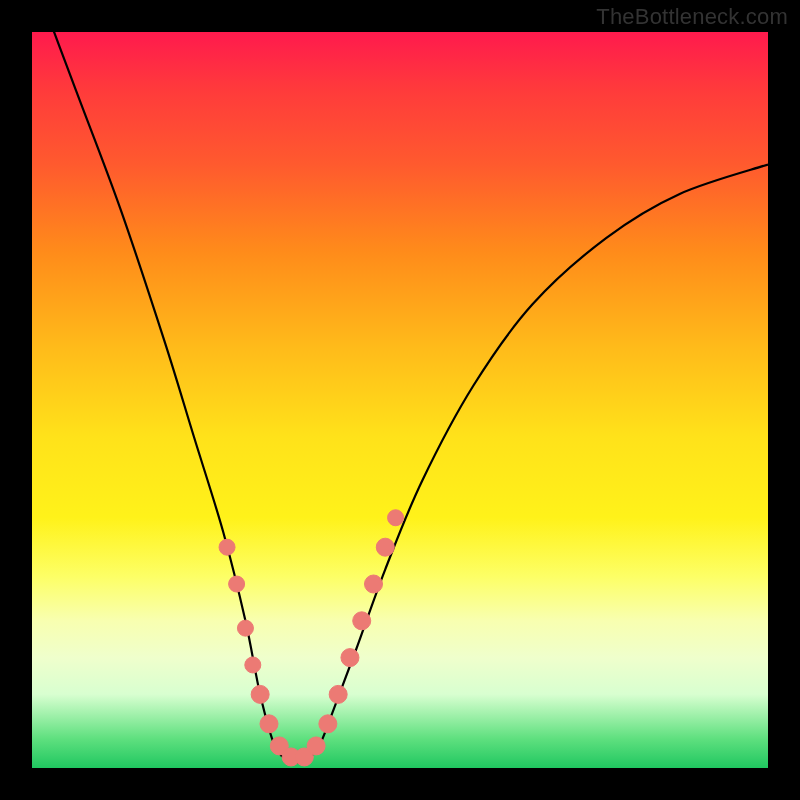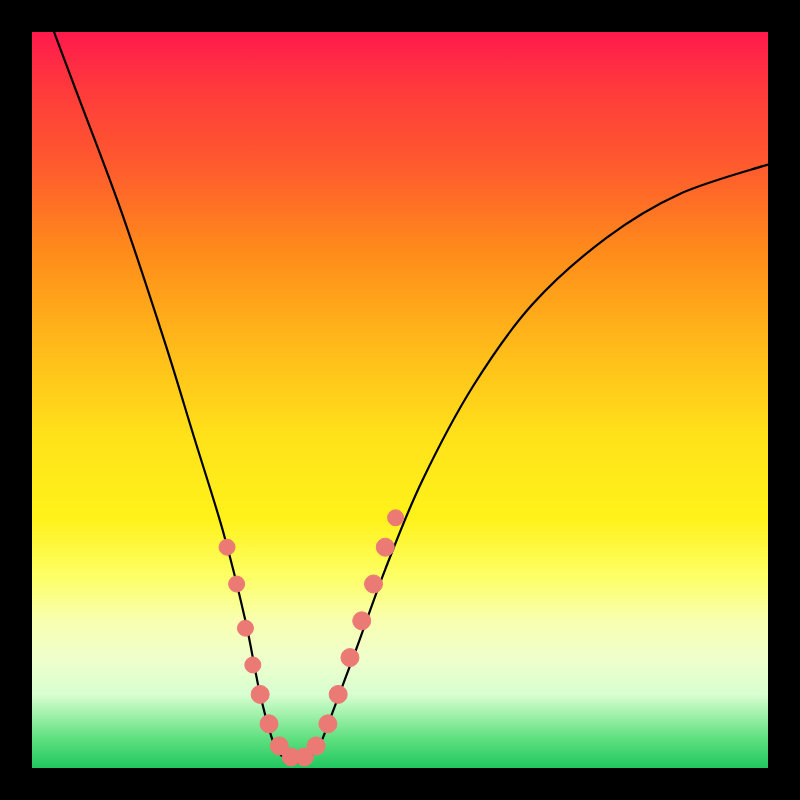--- a/index.html
+++ b/index.html
@@ -90,13 +90,14 @@
           <circle cx="295.872" cy="691.84" r="9" class="bead"></circle>
           <circle cx="306.17600000000004" cy="662.4" r="9" class="bead"></circle>
           <circle cx="317.95200000000006" cy="625.6" r="9" class="bead"></circle>
           <circle cx="329.72799999999995" cy="588.8" r="9" class="bead"></circle>
           <circle cx="341.50399999999996" cy="552" r="9" class="bead"></circle>
           <circle cx="353.28" cy="515.2" r="9" class="bead"></circle>
           <circle cx="363.584" cy="485.76" r="8" class="bead"></circle>
         </g>
     </svg>
   </div>
+  <div class="watermark">TheBottleneck.com</div>
 </div>
 
 </body></html>

